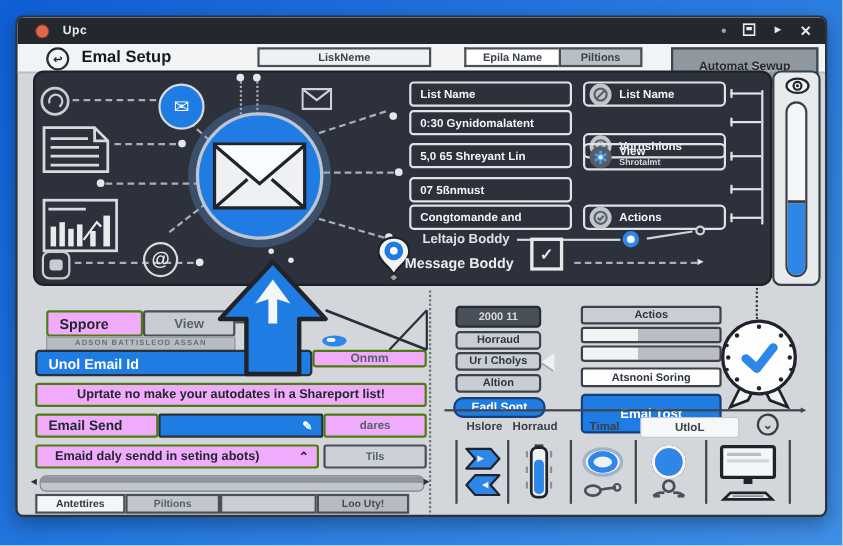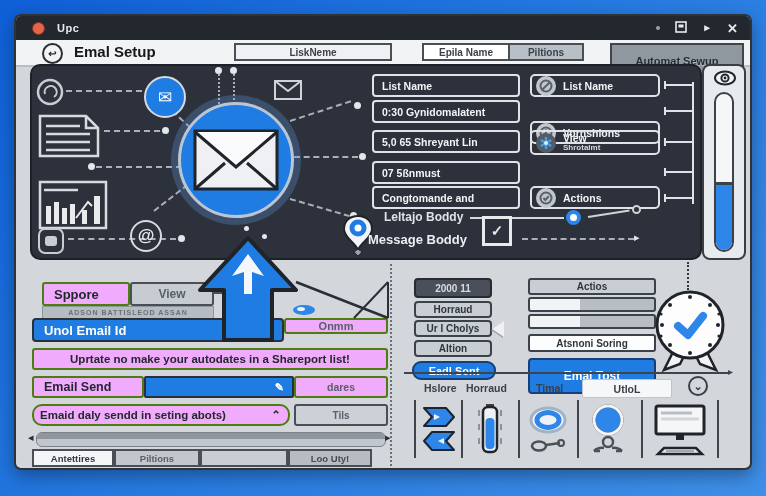--- a/index.html
+++ b/index.html
@@ -293,21 +293,21 @@
     <div class="whitebox" style="left:268px;top:302px;width:104px;height:16px;justify-content:center;font-size:11px;color:#596068;">Onmm</div>
 
     <div class="whitebox" style="left:16px;top:332px;width:356px;height:22px;justify-content:center;font-size:11.5px;">Uprtate no make your autodates in a Shareport list!</div>
 
     <div class="whitebox" style="left:16px;top:360px;width:112px;height:22px;padding-left:10px;font-size:12.5px;">Email Send</div>
     <div class="bluebar" style="left:128px;top:360px;width:150px;height:22px;border-radius:2px;">
       <span style="margin-left:auto;margin-right:8px;font-size:11px;">✎</span>
     </div>
     <div class="whitebox" style="left:278px;top:360px;width:94px;height:22px;justify-content:center;font-size:10.5px;color:#596068;">dares</div>
 
-    <div class="whitebox" style="left:16px;top:388px;width:258px;height:22px;padding-left:6px;font-size:11.5px;border-radius:10px;">
+    <div class="whitebox" style="left:16px;top:388px;width:258px;height:22px;padding-left:16px;font-size:11.5px;">
       <span>Emaid daly sendd in seting abots)</span>
       <span style="margin-left:auto;margin-right:7px;font-weight:bold;">⌃</span>
     </div>
     <div class="graybox" style="left:278px;top:388px;width:94px;height:22px;font-size:10px;">Tils</div>
 
     <div class="abs" style="left:20px;top:416px;width:348px;height:13px;background:#c2c7cd;border:1px solid #7c828a;border-radius:6px;overflow:hidden;">
       <div style="position:absolute;left:0;top:0;width:100%;height:6px;background:#8f969e;"></div>
     </div>
     <div class="abs" style="left:12px;top:415px;font-size:11px;color:#2a2f35;">◂</div>
     <div class="abs" style="left:369px;top:415px;font-size:11px;color:#2a2f35;">▸</div>

